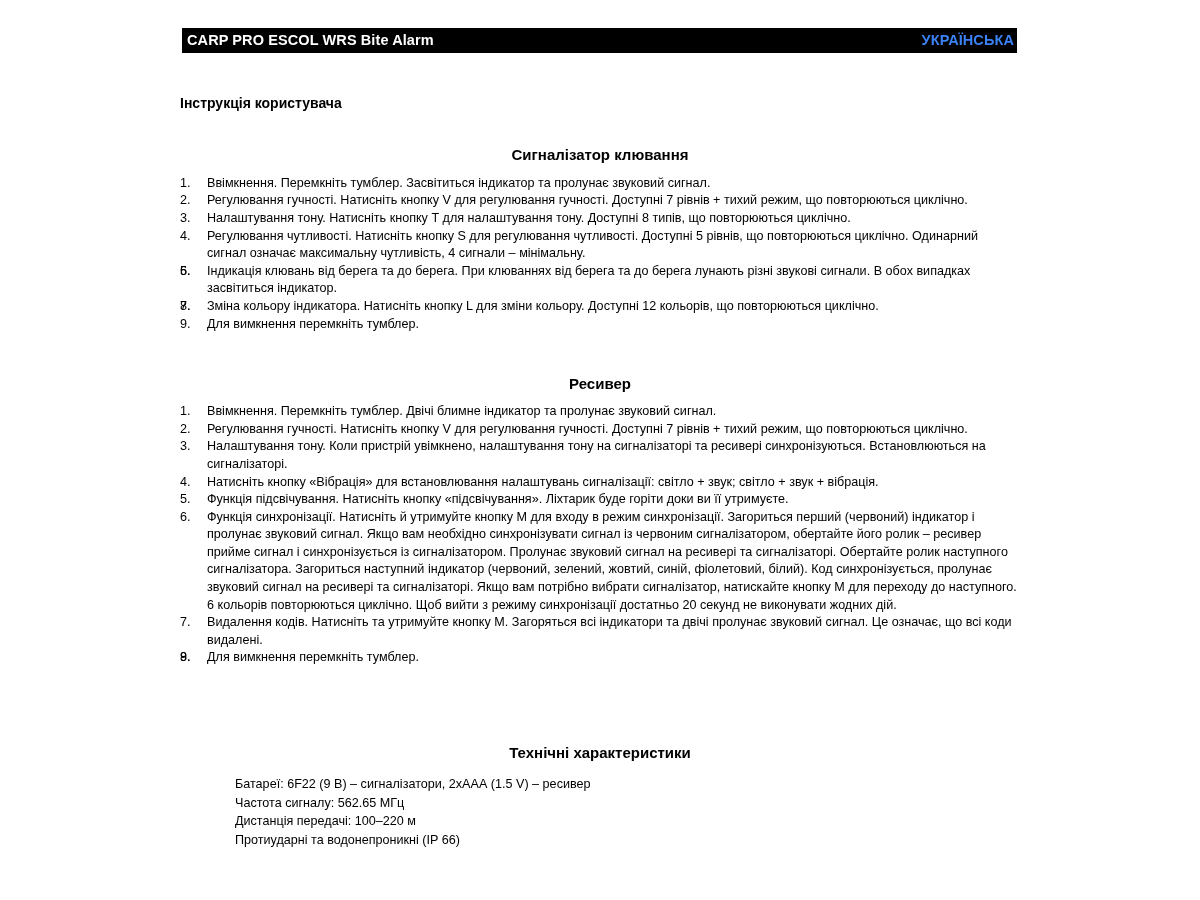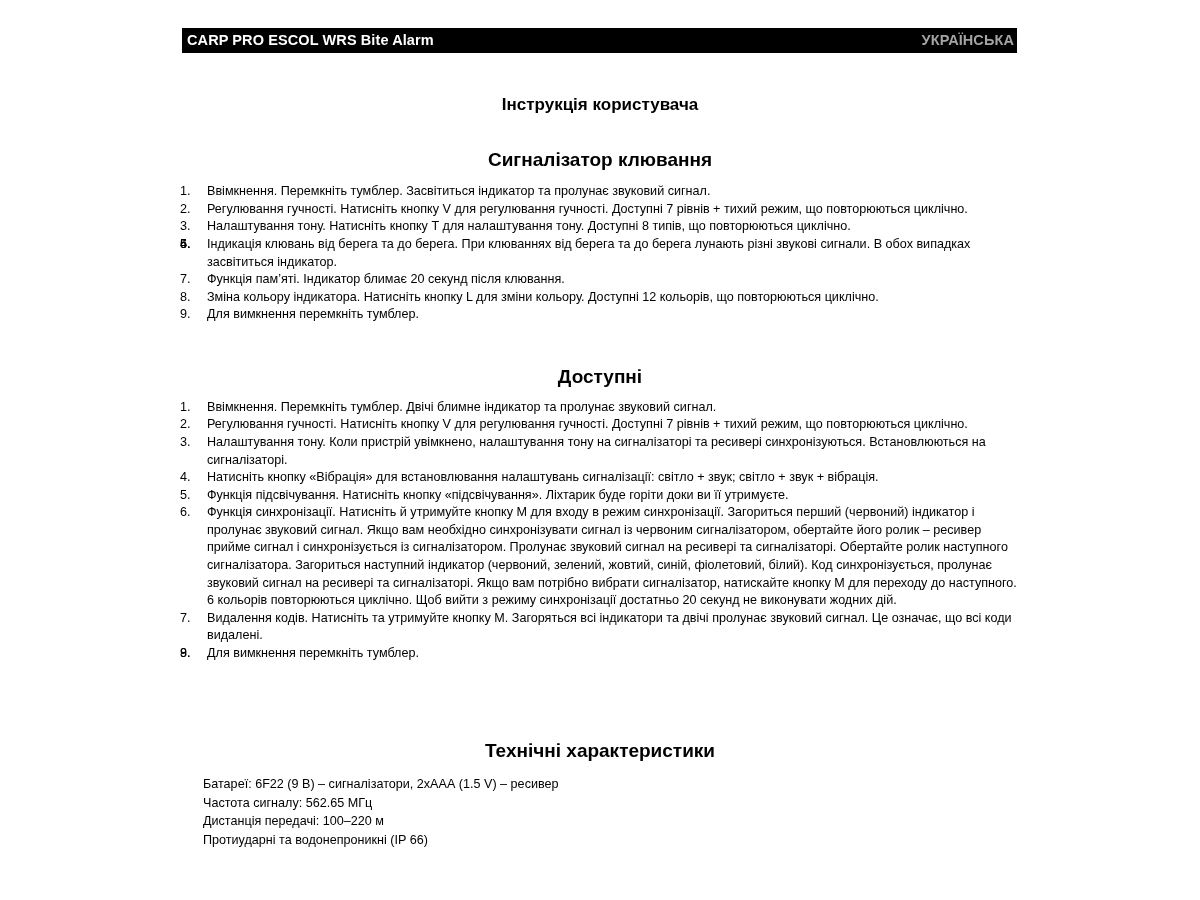--- a/index.html
+++ b/index.html
@@ -39,48 +39,48 @@
   }
   .header-bar .brand {
     color: #ffffff;
     font-size: 14.5px;
     font-weight: bold;
     letter-spacing: 0.1px;
     white-space: nowrap;
     line-height: 1;
   }
   .header-bar .lang {
-    color: #a3a3a3;
+    color: #3b82f6;
     font-size: 14.5px;
     font-weight: bold;
     letter-spacing: 0.1px;
     white-space: nowrap;
     line-height: 1;
   }
 
   
   .content {
     position: absolute;
     left: 180px;
     top: 95px;
     width: 840px;
   }
 
   .doc-title {
-    text-align: center;
-    font-size: 17px;
+    text-align: left;
+    font-size: 14px;
     font-weight: bold;
     margin: 0;
     padding: 0;
     line-height: 1.2;
   }
 
   .section-heading {
     text-align: center;
-    font-size: 19px;
+    font-size: 15px;
     font-weight: bold;
     margin: 0;
     padding: 0;
     line-height: 1.2;
   }
 
   .sec-alarm-head { margin-top: 34px; }
   .sec-receiver-head { margin-top: 42px; }
   .sec-tech-head { margin-top: 77px; }
 
@@ -107,21 +107,21 @@
     width: 20px;
     text-align: left;
   }
 
   .tech-list {
     margin-top: 13px;
     font-size: 12.6px;
     line-height: 18.5px;
     padding-left: 23px;
   }
-  .tech-list div { white-space: nowrap; }
+  .tech-list div { white-space: nowrap; margin-left: 32px; }
 </style>
 </head>
 <body>
 
 <div class="page">
 
   <div class="header-bar">
     <span class="brand">CARP PRO ESCOL WRS Bite Alarm</span>
     <span class="lang">УКРАЇНСЬКА</span>
   </div>
@@ -140,43 +140,43 @@
       <li>
         <span class="num">2.</span>
         <span>Регулювання гучності. Натисніть кнопку V для регулювання гучності. Доступні 7 рівнів + тихий режим, що повторюються циклічно.</span>
       </li>
       <li>
         <span class="num">3.</span>
         <span>Налаштування тону. Натисніть кнопку Т для налаштування тону. Доступні 8 типів, що повторюються циклічно.</span>
       </li>
       <li>
         <span class="num">4.</span>
+        <span>Регулювання чутливості. Натисніть кнопку S для регулювання чутливості. Доступні 5 рівнів, що повторюються циклічно. Одинарний сигнал означає максимальну чутливість, 4 сигнали – мінімальну.</span>
       </li>
       <li>
         <span class="num">5.</span>
       </li>
       <li>
         <span class="num">6.</span>
         <span>Індикація клювань від берега та до берега. При клюваннях від берега та до берега лунають різні звукові сигнали. В обох випадках засвітиться індикатор.</span>
       </li>
       <li>
         <span class="num">7.</span>
-        <span>Функція пам’яті. Індикатор блимає 20 секунд після клювання.</span>
       </li>
       <li>
         <span class="num">8.</span>
         <span>Зміна кольору індикатора. Натисніть кнопку L для зміни кольору. Доступні 12 кольорів, що повторюються циклічно.</span>
       </li>
       <li>
         <span class="num">9.</span>
         <span>Для вимкнення перемкніть тумблер.</span>
       </li>
     </ol>
 
-    <div class="section-heading sec-receiver-head">Доступні</div>
+    <div class="section-heading sec-receiver-head">Ресивер</div>
 
     <ol class="steps second">
       <li>
         <span class="num">1.</span>
         <span>Ввімкнення. Перемкніть тумблер. Двічі блимне індикатор та пролунає звуковий сигнал.</span>
       </li>
       <li>
         <span class="num">2.</span>
         <span>Регулювання гучності. Натисніть кнопку V для регулювання гучності. Доступні 7 рівнів + тихий режим, що повторюються циклічно.</span>
       </li>

